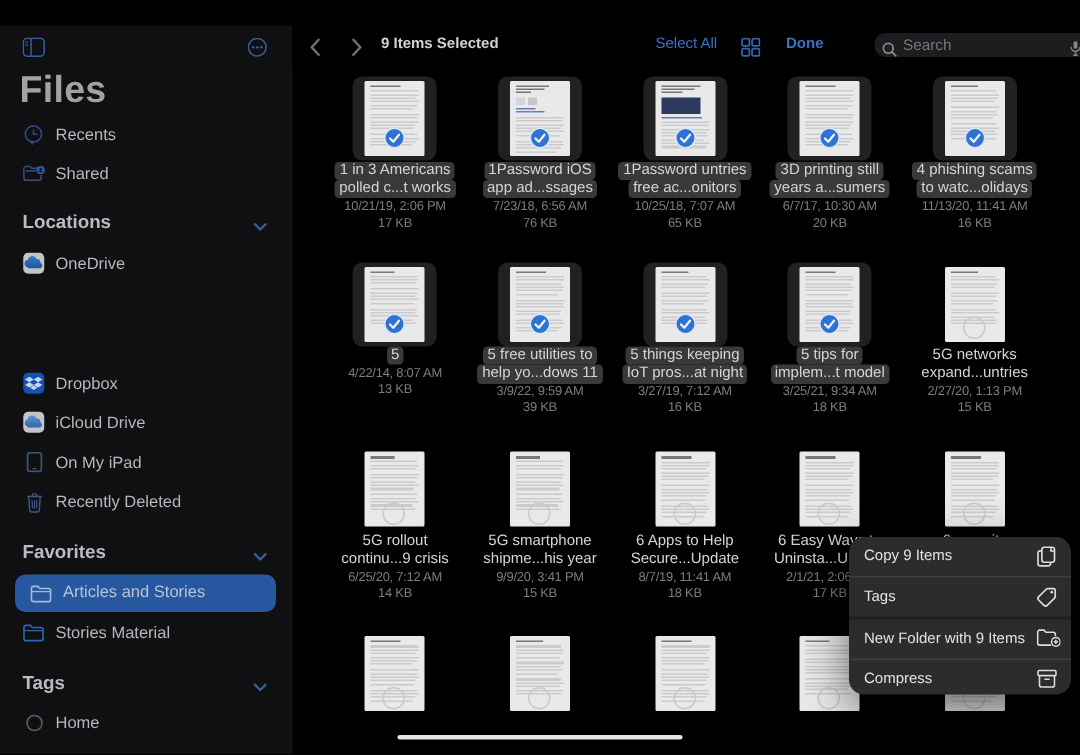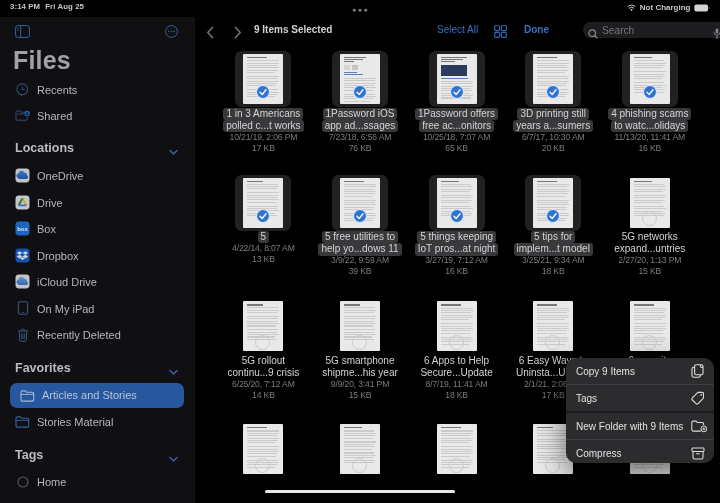--- a/index.html
+++ b/index.html
@@ -124,21 +124,21 @@
           <i style="top:34.050000000000004px;left:4px;width:30px;height:1.1px;background:#cbcbcd"></i>
           <i style="top:36.400000000000006px;left:4px;width:31px;height:1.1px;background:#cbcbcd"></i>
           <i style="top:38.75000000000001px;left:4px;width:28px;height:1.1px;background:#cbcbcd"></i>
           <i style="top:41.10000000000001px;left:4px;width:32px;height:1.1px;background:#cbcbcd"></i>
           <i style="top:43.45000000000001px;left:4px;width:30px;height:1.1px;background:#cbcbcd"></i>
         </div>
         <div class="check"><svg width="14" height="14" viewBox="0 0 14 14">
             <circle cx="7" cy="7" r="6.5" fill="#2e73d2" stroke="#d8e5f6" stroke-width="1.1"></circle>
             <path d="M4 7.3 L6.2 9.5 L10 4.8" stroke="#eef3fa" stroke-width="1.5" fill="none" stroke-linecap="round" stroke-linejoin="round"></path>
           </svg></div>
-        <div class="fn"><span class="hl">1Password offers</span><span class="hl">free ac...onitors</span></div>
+        <div class="fn"><span class="hl">1Password untries</span><span class="hl">free ac...onitors</span></div>
         <div class="meta" style="top:77.5px">10/25/18, 7:07 AM</div>
         <div class="meta" style="top:88.5px">65 KB</div>
       </div>
 <div class="cell" style="left:505.20000000000005px;top:54.0px">
         <div class="selbg"></div>
         <div class="page">
           <i style="top:3px;left:4px;width:20px;height:1.2px;background:#77777b"></i>
           <i style="top:6.2px;left:4px;width:32px;height:1.1px;background:#cbcbcd"></i>
           <i style="top:8.55px;left:4px;width:32px;height:1.1px;background:#cbcbcd"></i>
           <i style="top:10.9px;left:4px;width:30px;height:1.1px;background:#cbcbcd"></i>
@@ -589,40 +589,20 @@
               <linearGradient id="odg" x1="0" y1="0" x2="0" y2="1">
                 <stop offset="0" stop-color="#3c7ac2"></stop>
                 <stop offset="1" stop-color="#1f55a0"></stop>
               </linearGradient>
             </defs>
             <rect x="0.5" y="0.5" width="14" height="14" rx="3.4" fill="#c3c4c7"></rect>
             <path d="M3 9.9 a2.3 2.3 0 0 1 .5-4.5 a3.1 3.1 0 0 1 5.9-.8 a2.7 2.7 0 0 1 2.7 2.7 a1.9 1.9 0 0 1 -.4 3.6 h-7.6 a2.1 2.1 0 0 1 -1.1-1z" fill="url(#odg)"></path>
           </svg>
         </div>
         <div class="txt">OneDrive</div>
-      </div>
-  <div class="srow" style="top:173.5px">
-        <div class="sicon" style="top:4px">
-          <svg width="15" height="15" viewBox="0 0 15 15">
-            <rect x="0.5" y="0.5" width="14" height="14" rx="3.4" fill="#c6c7ca"></rect>
-            <path d="M6.3 3.2 h2.4 L12.2 9.4 L10.6 11.2 z" fill="#d8a83c"></path>
-            <path d="M8.7 3.2 h-2.4 L2.8 9.4 L4.4 11.2 z" fill="#35854a"></path>
-            <path d="M4.4 11.2 h6.2 L12.2 9.4 H2.8 z" fill="#3a6fc4"></path>
-          </svg>
-        </div>
-        <div class="txt">Drive</div>
-      </div>
-  <div class="srow" style="top:200px">
-        <div class="sicon" style="top:4px">
-          <svg width="15" height="15" viewBox="0 0 15 15">
-            <rect x="0.5" y="0.5" width="14" height="14" rx="3.4" fill="#1a66c2"></rect>
-            <text x="7.5" y="10" font-size="6" font-weight="bold" fill="#d9e2f0" text-anchor="middle" font-family="Liberation Sans">box</text>
-          </svg>
-        </div>
-        <div class="txt">Box</div>
       </div>
   <div class="srow" style="top:226.5px">
         <div class="sicon" style="top:4px">
           <svg width="15" height="15" viewBox="0 0 15 15">
             <rect x="0.5" y="0.5" width="14" height="14" rx="3.4" fill="#1353b4"></rect>
             <g fill="#c9d5e8">
               <path d="M4.6 3.2 L7.5 5 L4.6 6.8 L1.7 5z"></path>
               <path d="M10.4 3.2 L13.3 5 L10.4 6.8 L7.5 5z"></path>
               <path d="M4.6 6.8 L7.5 8.6 L4.6 10.4 L1.7 8.6z"></path>
               <path d="M10.4 6.8 L13.3 8.6 L10.4 10.4 L7.5 8.6z"></path>
@@ -774,31 +754,13 @@
   <div class="mrow" style="top:82px">
         <span class="mt">Compress</span>
         <span class="mi"><svg width="14" height="13" viewBox="0 0 14 13">
             <rect x="1" y="1" width="12" height="3.4" rx="0.8" fill="none" stroke="#dcdcde" stroke-width="1.05"></rect>
             <path d="M2 4.6 v6 a1.4 1.4 0 0 0 1.4 1.4 h7.2 a1.4 1.4 0 0 0 1.4-1.4 v-6" fill="none" stroke="#dcdcde" stroke-width="1.05"></path>
             <line x1="5.2" y1="6.8" x2="8.8" y2="6.8" stroke="#dcdcde" stroke-width="1.1"></line>
           </svg></span>
       </div>
 </div>
 
-<div id="status">
-  <div id="st-left">3:14 PM<b>Fri Aug 25</b></div>
-  <div id="st-dots">●●●</div>
-  <div id="st-right">
-        <svg width="9" height="7" viewBox="0 0 9 7">
-          <g fill="none" stroke="#cfcfd1" stroke-width="1" stroke-linecap="round">
-            <path d="M0.9 2.4 a5.4 5.4 0 0 1 7.2 0"></path>
-            <path d="M2.2 4.1 a3.4 3.4 0 0 1 4.6 0"></path>
-          </g>
-          <circle cx="4.5" cy="5.9" r="0.9" fill="#cfcfd1"></circle>
-        </svg>
-        <span>Not Charging</span>
-        <svg width="16" height="8" viewBox="0 0 16 8">
-          <rect x="0.4" y="0.4" width="13.6" height="7.2" rx="1.8" fill="#d4d4d6"></rect>
-          <path d="M14.6 2.6 a1.6 1.6 0 0 1 0 2.8z" fill="#7d7d81"></path>
-        </svg>
-      </div>
-</div>
 
 </div>
 </body></html>

